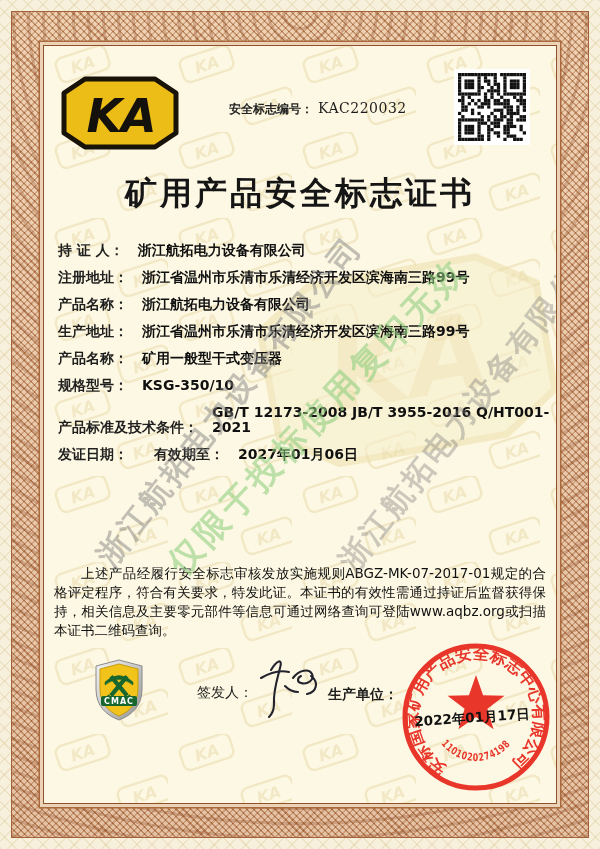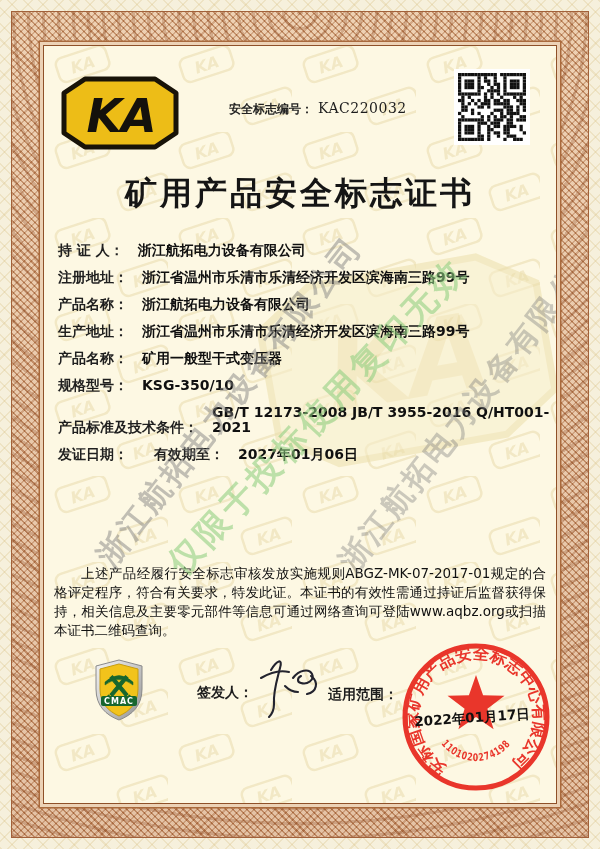--- a/index.html
+++ b/index.html
@@ -36,21 +36,21 @@
   .row .label{font-size:14px;font-weight:bold;color:#1f1f1f;white-space:nowrap;margin-right:14px;flex:none;}
   .row .value{font-size:14px;font-weight:bold;color:#101010;}
   .row .value.w-fix{width:152px;flex:none;}
   .row .label.second{margin-left:12px;}
 
   .notice{position:absolute;left:10px;right:10px;top:518px;
     font-size:13.5px;font-weight:normal;color:#101010;line-height:19px;
     text-align:justify;text-indent:2em;}
 
   .cmac{position:absolute;left:48px;top:613px;}
-  .issuer-label{position:absolute;left:153px;top:638px;font-size:14px;font-weight:bold;color:#1d1d1d;}
+  .issuer-label{position:absolute;left:153px;top:638px;font-size:14px;font-weight:normal;color:#1d1d1d;}
   .signature{position:absolute;left:205px;top:606px;}
   .dept-label{position:absolute;left:284px;top:640px;font-size:14px;font-weight:bold;color:#1d1d1d;}
   .seal{position:absolute;left:352px;top:591px;z-index:4;}
 
   .wm{position:absolute;white-space:nowrap;font-weight:bold;pointer-events:none;z-index:3;transform-origin:0 50%;}
   .wm-company{left:60px;top:495px;font-size:31px;letter-spacing:3px;color:rgba(128,128,128,.48);transform:rotate(-52deg);}
   .wm-company2{left:302px;top:500px;font-size:31px;letter-spacing:3px;color:rgba(128,128,128,.40);transform:rotate(-52deg);}
   .wm-restrict{left:131px;top:500px;font-size:34px;letter-spacing:4px;color:rgba(143,207,128,.58);transform:rotate(-47deg);}
 </style>
 </head>
@@ -403,21 +403,21 @@
       <div class="issuer-label">签发人：</div>
       <svg class="signature" width="80" height="70" viewBox="0 0 80 70">
         <g fill="none" stroke="#23232e" stroke-width="2.1" stroke-linecap="round">
           <path d="M22,18 C28,8 34,6 31,16 C28,28 24,40 25,52 C25,58 23,62 20,65"></path>
           <path d="M12,26 C22,20 32,18 40,20"></path>
           <path d="M44,26 C50,18 60,16 63,22 C66,28 58,33 52,31 C48,30 48,26 52,24"></path>
           <path d="M62,24 C70,30 68,40 58,42"></path>
           <path d="M36,34 C40,38 44,40 49,40"></path>
         </g>
       </svg>
-      <div class="dept-label">适用范围：</div>
+      <div class="dept-label">生产单位：</div>
 
       <svg class="seal" width="160" height="160" viewBox="0 0 160 160">
         <defs>
           <path id="sealArc" d="M51,130.2 A58,58 0 1 1 109,130.2" fill="none"></path>
           <path id="serialArc" d="M44,105.2 A44,44 0 0 0 116,105.2" fill="none"></path>
         </defs>
         <g opacity="0.93">
           <circle cx="80" cy="80" r="71" fill="none" stroke="#e8281e" stroke-width="5"></circle>
           <polygon points="80,38 87.1,58.3 108.5,58.7 91.4,71.7 97.6,92.3 80,80 62.4,92.3 68.6,71.7 51.5,58.7 72.9,58.3" fill="#e8281e"></polygon>
           <text font-size="15.5" font-weight="bold" fill="#e8281e">

